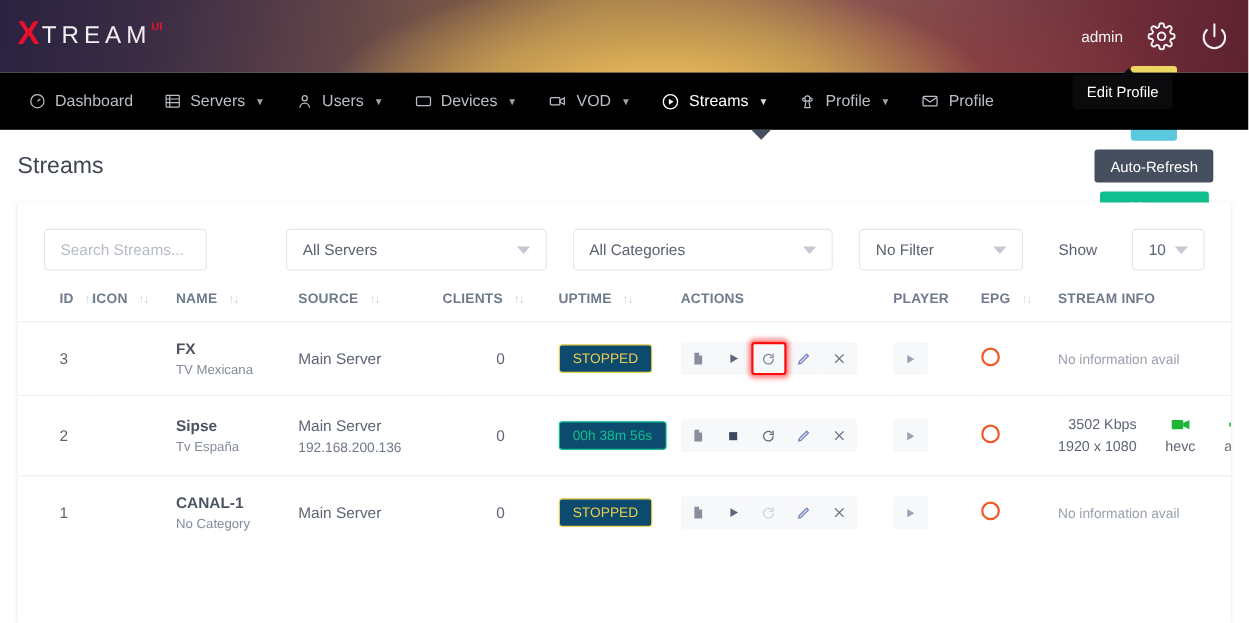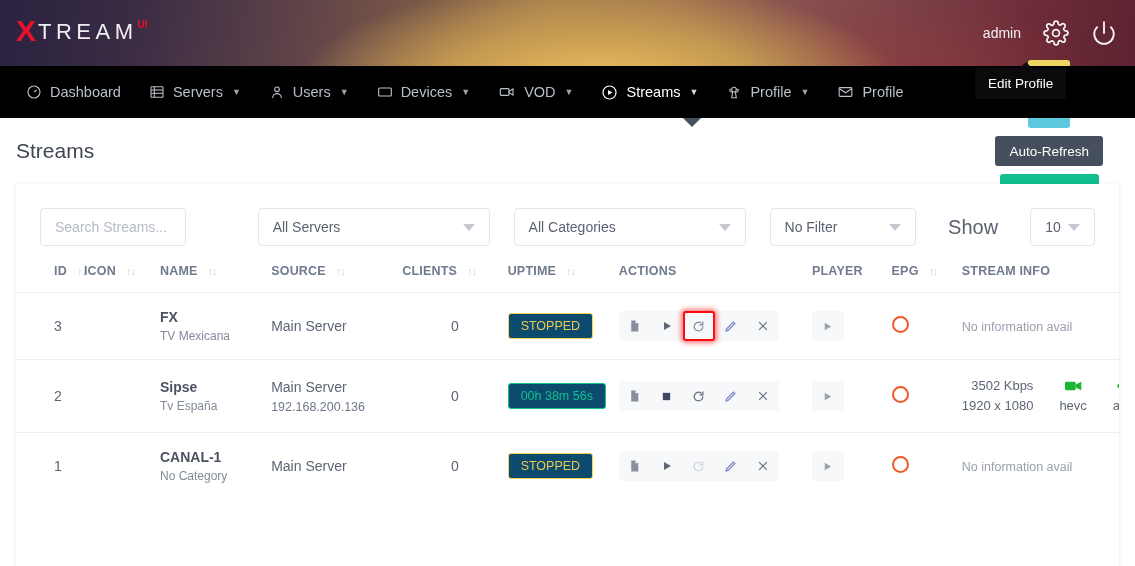--- a/index.html
+++ b/index.html
@@ -119,21 +119,21 @@
   .search-input { width: 156px; }
   .select-box { justify-content: space-between; cursor: pointer; }
   .sel-servers { width: 250px; margin-left: 48px; }
   .sel-categories { width: 250px; }
   .sel-filter { width: 157px; }
   .sel-show { width: 68px; margin-left: 8px; }
   .caret-down {
     width: 0; height: 0; border-left: 6px solid transparent;
     border-right: 6px solid transparent; border-top: 7px solid #c3c8d1;
   }
-  .show-label { font-size: 20px; color: #5a6170; margin-left: 8px; }
+  .show-label { font-size: 14px; color: #5a6170; margin-left: 8px; }
 
   
   .tablewrap { padding: 0 0 0 0; overflow: hidden; }
   table { border-collapse: collapse; width: 1180px; table-layout: fixed; }
   thead th {
     font-size: 12.5px; color: #6f7a8d; font-weight: bold;
     text-align: left; padding: 18px 0 14px 0;
     letter-spacing: .2px; white-space: nowrap;
   }
   .sortico { color: #cdd2db; font-size: 11px; margin-left: 10px; font-weight: normal; letter-spacing: -1px;}

